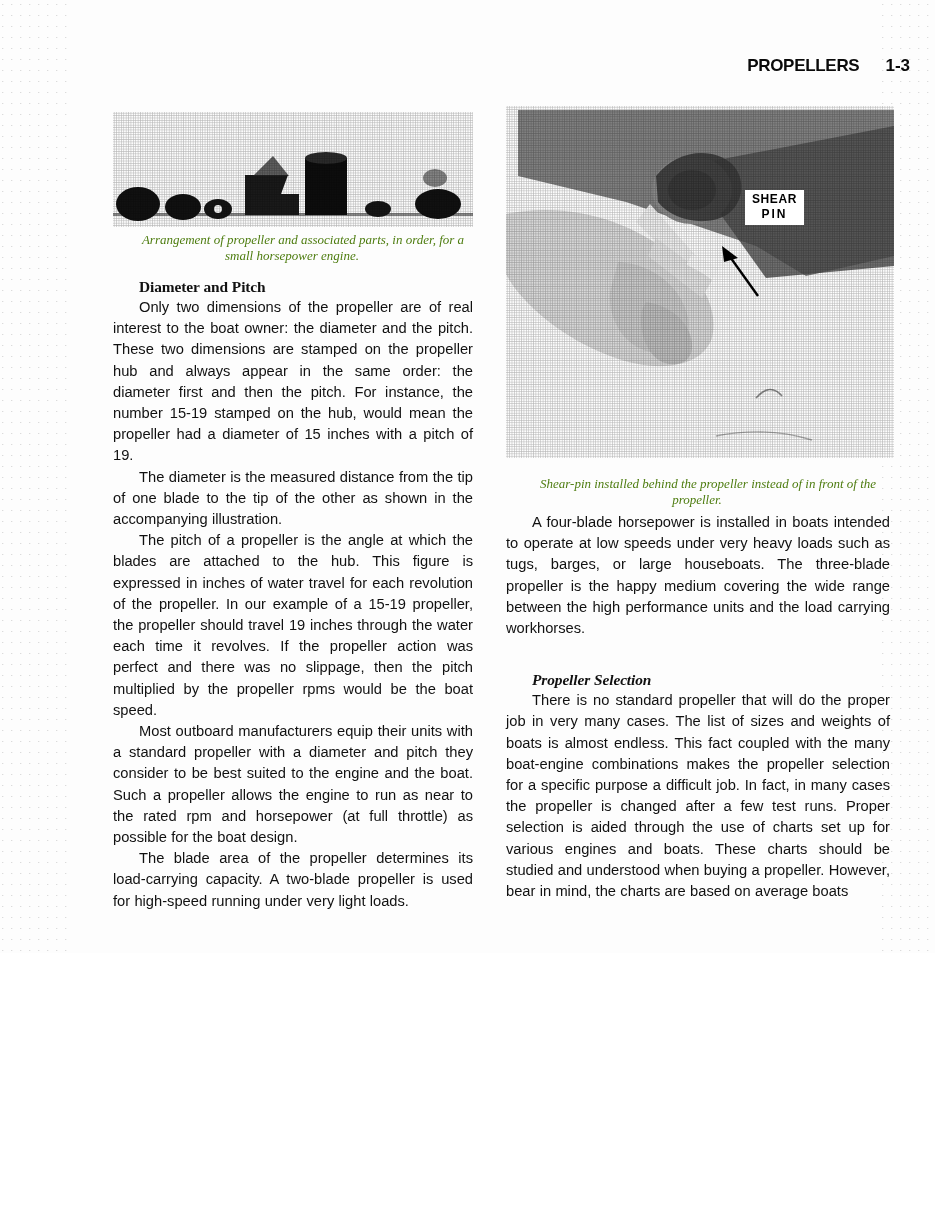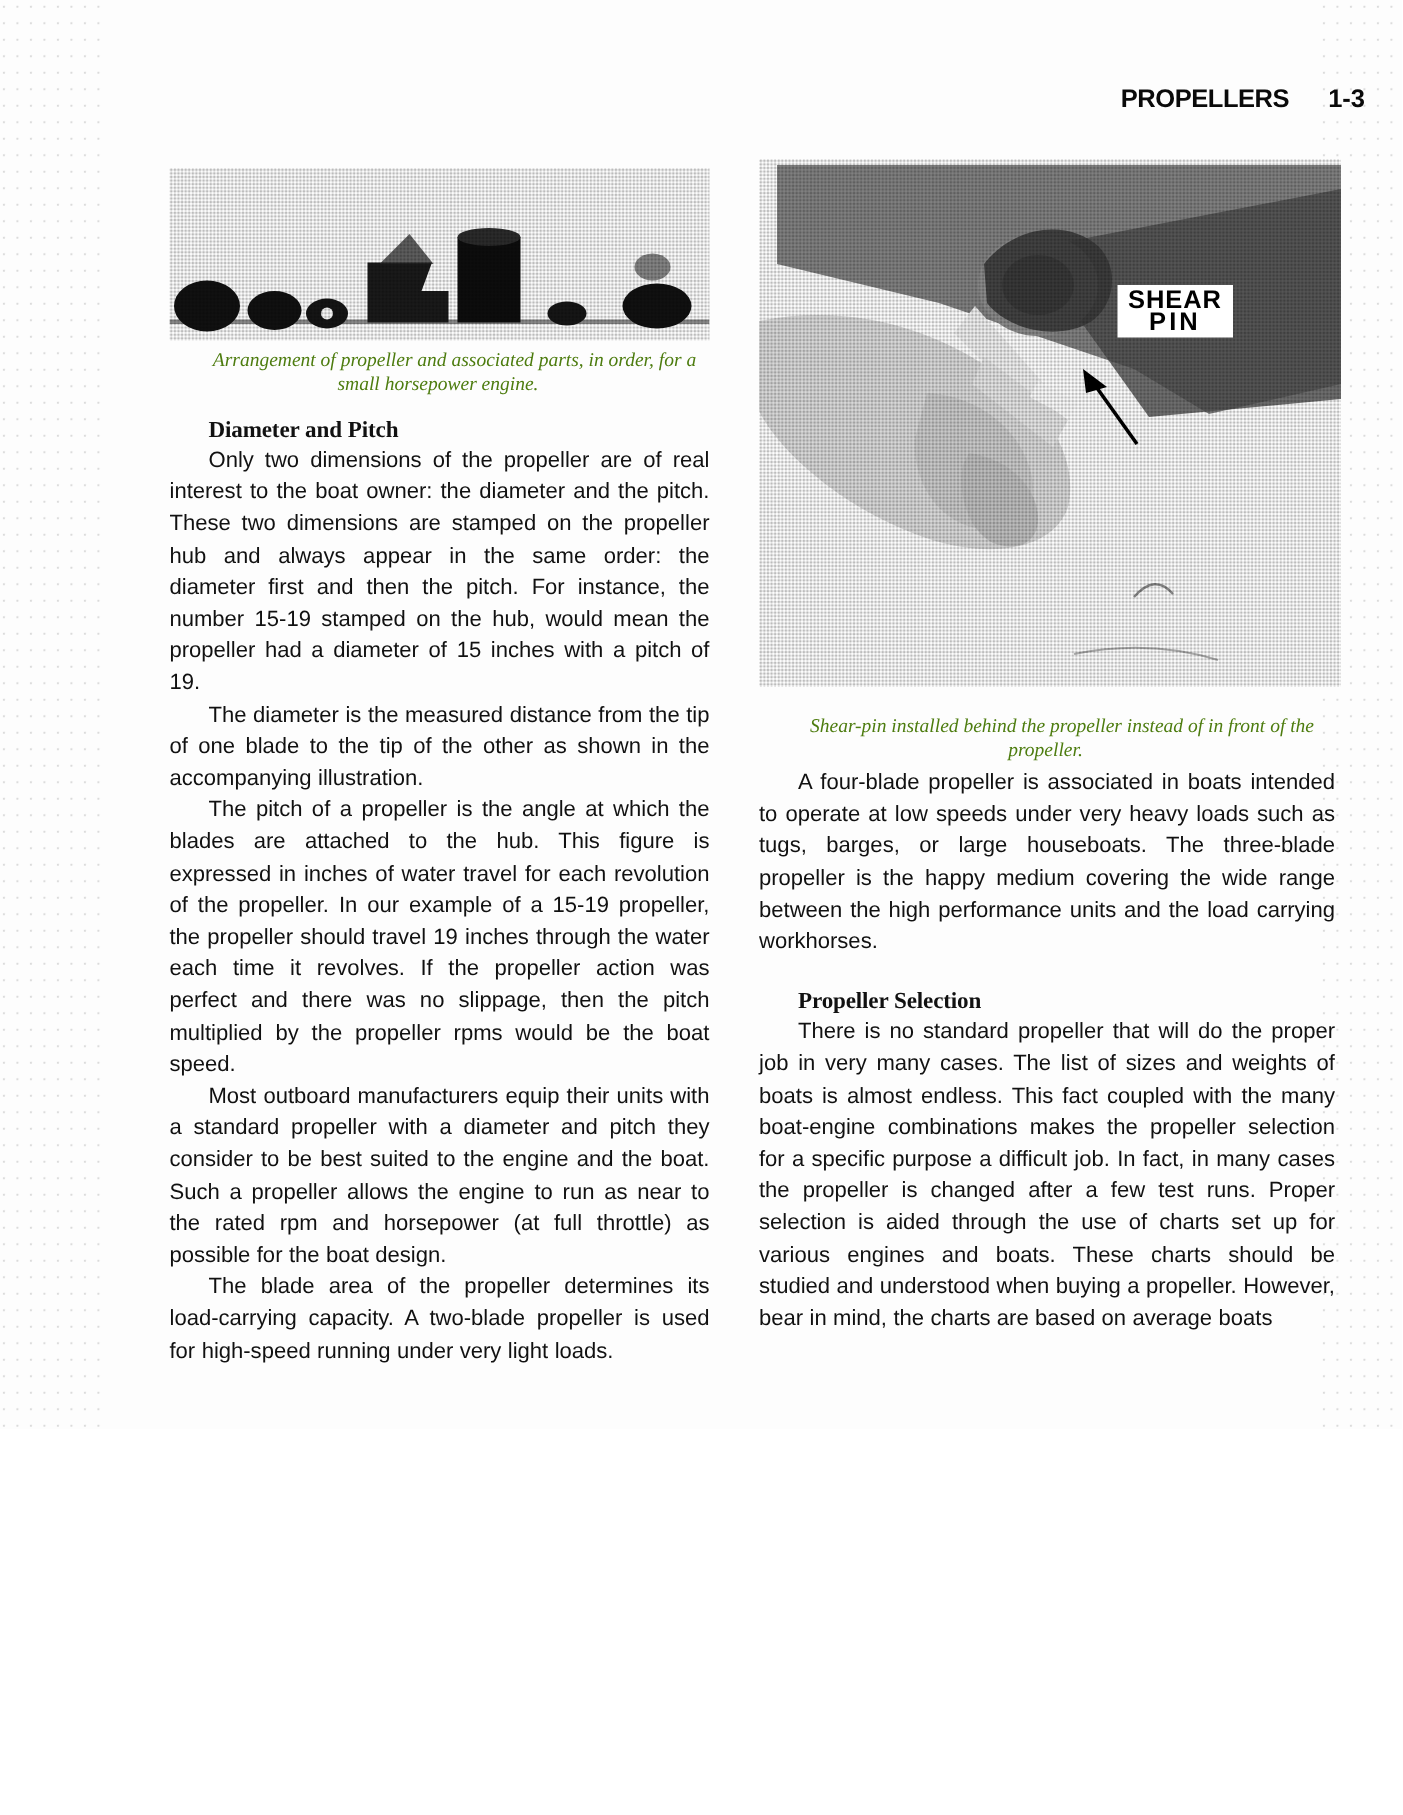--- a/index.html
+++ b/index.html
@@ -100,21 +100,21 @@
 
   
   #shear-callout {
     position: absolute;
     left: 745px;
     top: 190px;
     background: #ffffff;
     padding: 2px 7px 3px 7px;
     font-family: "Liberation Sans", sans-serif;
     font-weight: bold;
-    font-size: 17px;
+    font-size: 12px;
     line-height: 15px;
     letter-spacing: 0.6px;
     text-align: center;
     color: #000;
     z-index: 4;
   }
   #shear-callout .l2 { letter-spacing: 2px; }
 
   
   .speckle {
@@ -216,22 +216,22 @@
   <div class="body-col" style="left:113px; top:276px; width:360px;">
     <p class="sec-head">Diameter and Pitch</p>
     <p>Only two dimensions of the propeller are of real interest to the boat owner:   the diameter and the pitch.  These two dimensions are stamped on the propeller hub and always appear in the same order: the diameter first and then the pitch.  For instance, the number 15-19 stamped on the hub, would mean the propeller had a diameter of 15 inches with a pitch of 19.</p>
     <p>The diameter is the measured distance from the tip of one blade to the tip of the other as shown in the accompanying illustration.</p>
     <p>The pitch of a propeller is the angle at which the blades are attached to the hub.  This figure is expressed in inches of water travel for each revolution of the propeller.  In our example of a 15-19 propeller, the propeller should travel 19 inches through the water each time it revolves.  If the propeller action was perfect and there was no slippage, then the pitch multiplied by the propeller rpms would be the boat speed.</p>
     <p>Most outboard manufacturers equip their units with a standard propeller with a diameter and pitch they consider to be best suited to the engine and the boat.  Such a propeller allows the engine to run as near to the rated rpm and horsepower (at full throttle) as possible for the boat design.</p>
     <p>The blade area of the propeller determines its load-carrying capacity.  A two-blade propeller is used for high-speed running under very light loads.</p>
   </div>
 
   <div class="body-col" style="left:506px; top:512px; width:384px;">
-    <p>A four-blade propeller is associated in boats intended to operate at low speeds under very heavy loads such as tugs, barges, or large houseboats.  The three-blade propeller is the happy medium covering the wide range between the high performance units and the load carrying workhorses.</p>
-    <p class="sec-head" style="margin-top:18px;">Propeller Selection</p>
+    <p>A four-blade horsepower is installed in boats intended to operate at low speeds under very heavy loads such as tugs, barges, or large houseboats.  The three-blade propeller is the happy medium covering the wide range between the high performance units and the load carrying workhorses.</p>
+    <p class="sec-head" style="margin-top:30px;font-style:italic;">Propeller Selection</p>
     <p>There is no standard propeller that will do the proper job in very many cases.  The list of sizes and weights of boats is almost endless.  This fact coupled with the many boat-engine combinations makes the propeller selection for a specific purpose a difficult job.  In fact, in many cases the propeller is changed after a few test runs.  Proper selection is aided through the use of charts set up for various engines and boats.  These charts should be studied and understood when buying a propeller.  However, bear in mind, the charts are based on average boats</p>
   </div>
 
   <div class="diagram" style="left:113px; top:946px; width:262px; height:168px;">
     <svg width="262" height="168" viewBox="0 0 262 168">
 
       <line x1="10" y1="12" x2="262" y2="12" stroke="#000" stroke-width="1.1"></line>
       <line x1="10" y1="142" x2="262" y2="142" stroke="#000" stroke-width="1.1"></line>
 
       <line x1="52" y1="77" x2="262" y2="77" stroke="#000" stroke-width="1.1" stroke-dasharray="26 5 3 5"></line>

